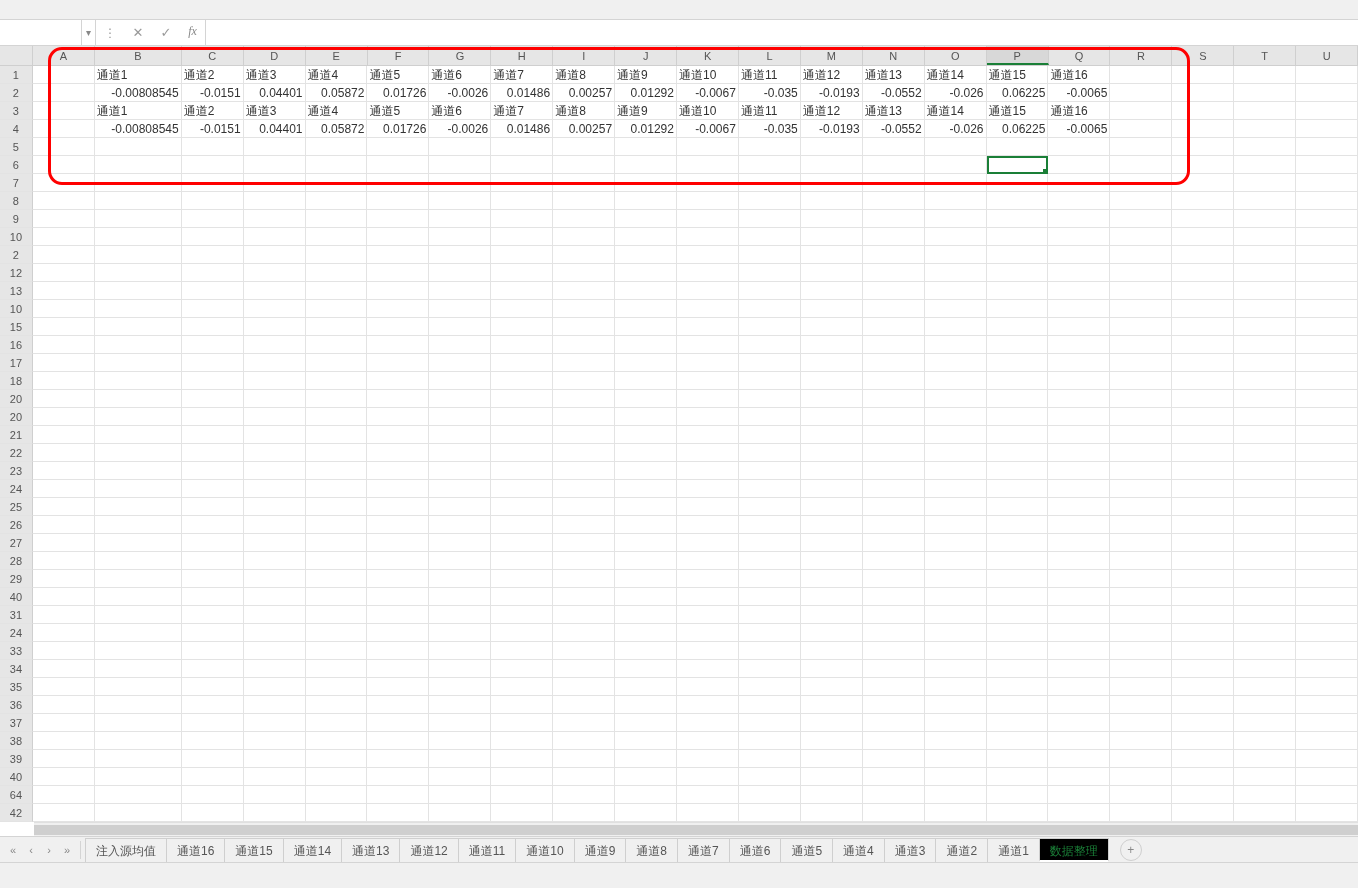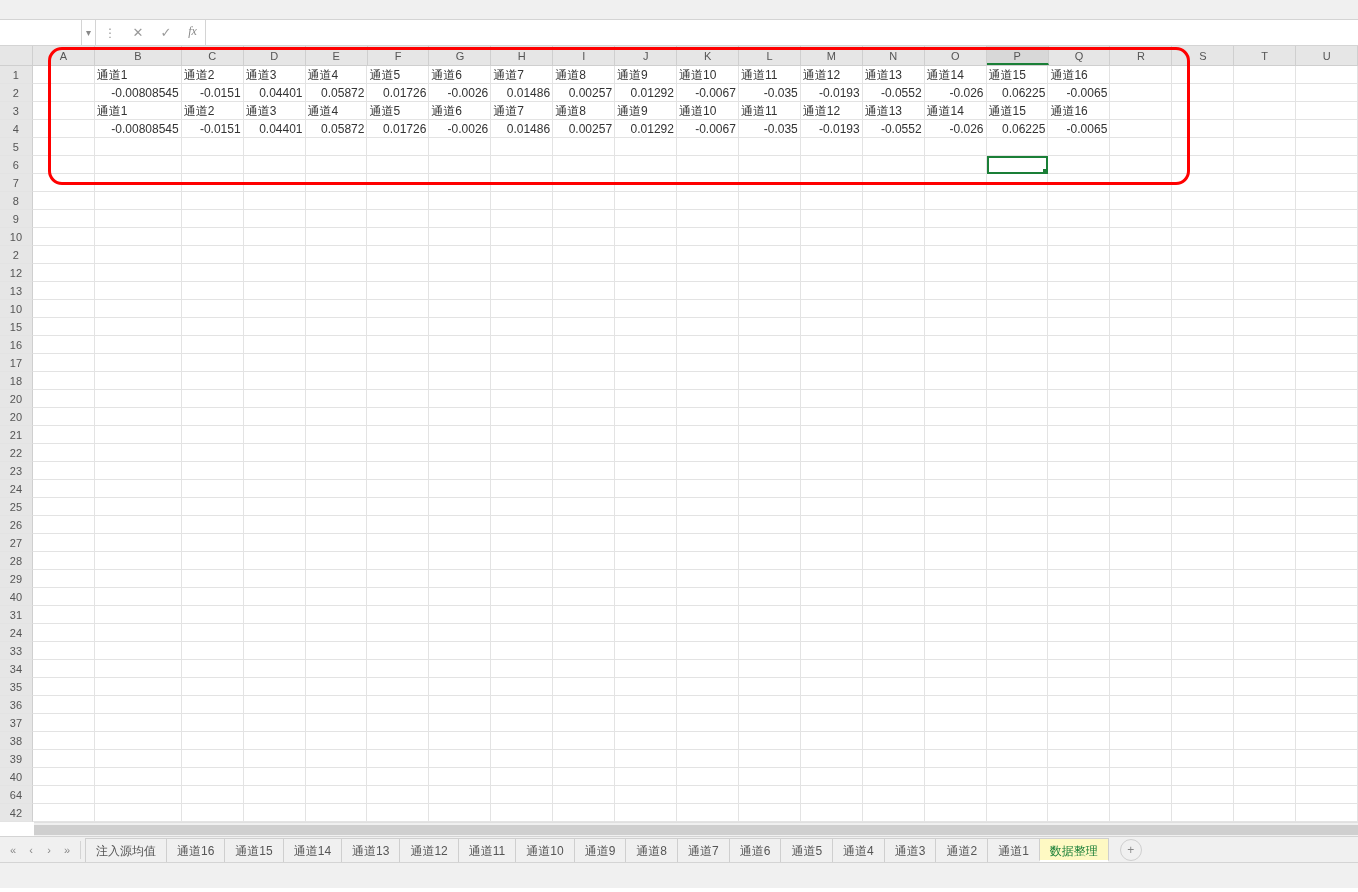--- a/index.html
+++ b/index.html
@@ -199,21 +199,21 @@
   padding: 0 10px;
   border: 1px solid #cfcfcf;
   border-bottom: none;
   background: #f0f0f0;
   margin-right: -1px;
   cursor: pointer;
   color: #555;
   font-size: 12px;
 }
 .sheet-tab.active {
-  background: #fef9c3;
+  background: #000000;
   color: #1a7f37;
   border-bottom: 2px solid #ffffff;
   position: relative;
   z-index: 2;
 }
 .add-tab {
   width: 22px;
   height: 22px;
   border: 1px solid #cfcfcf;
   border-radius: 50%;

